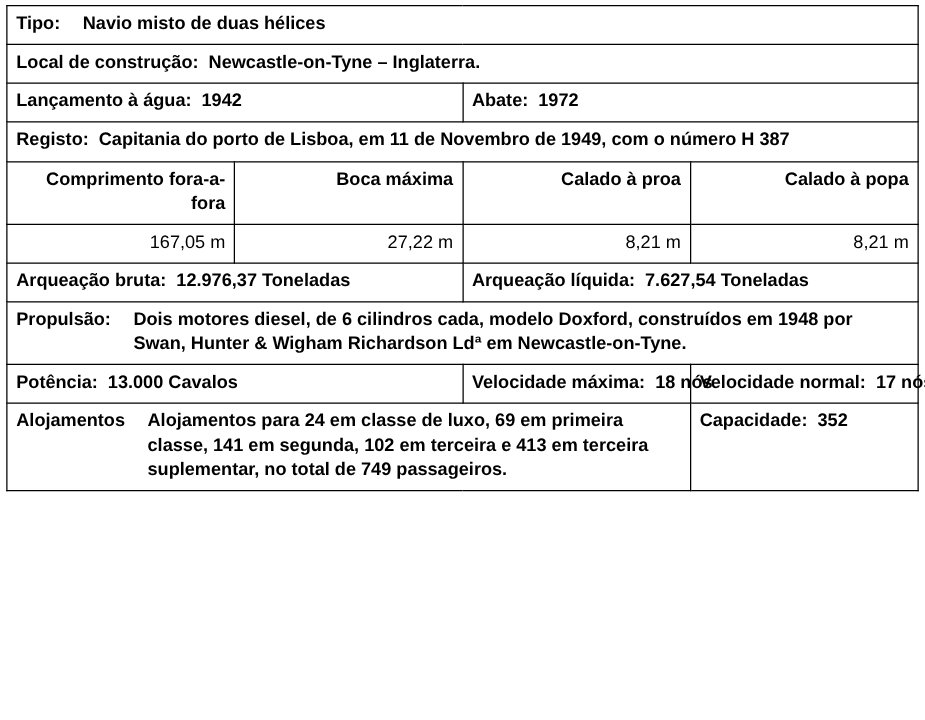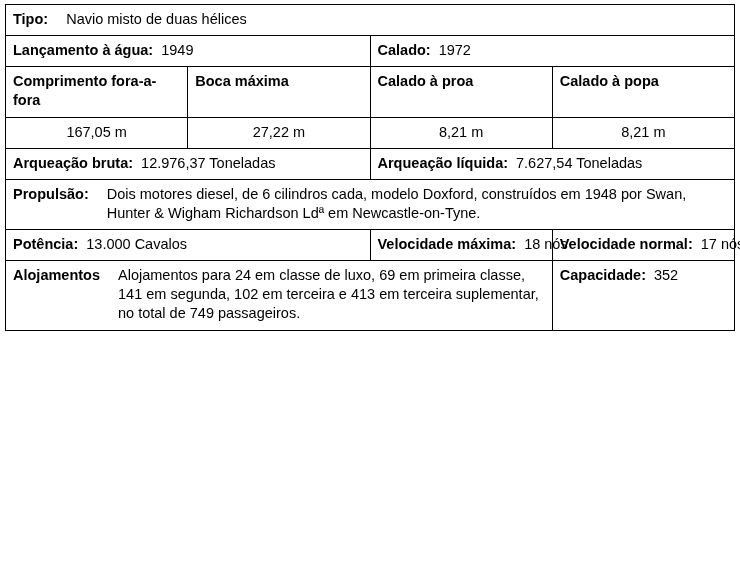--- a/index.html
+++ b/index.html
@@ -30,30 +30,30 @@
     padding: 5px 7px 6px 7px;
     font-size: 14.5px;
     line-height: 1.32;
     vertical-align: top;
     word-wrap: break-word;
   }
   .lbl {
     font-weight: bold;
   }
   .val {
-    font-weight: normal;
+    font-weight: bold;
   }
   .hdr-cell {
     font-weight: bold;
-    text-align: left;
+    text-align: right;
     padding-top: 7px;
     padding-bottom: 7px;
   }
   .num-cell {
-    text-align: center;
+    text-align: right;
     padding-top: 6px;
     padding-bottom: 7px;
   }
   .pair {
     display: flex;
     align-items: flex-start;
   }
   .pair > .lbl {
     flex: 0 0 auto;
     white-space: nowrap;
@@ -80,36 +80,52 @@
         <tr>
       <td colspan="4">
         <div class="pair">
           <span class="lbl">Tipo:</span>
           <span class="val">Navio misto de duas hélices</span>
         </div>
       </td>
     </tr>
 
 
+    <tr>
+      <td colspan="4">
+        <div class="pair pair-tight">
+          <span class="lbl">Local de construção:</span>
+          <span class="val">Newcastle-on-Tyne – Inglaterra.</span>
+        </div>
+      </td>
+    </tr>
 
     <tr>
       <td colspan="2" style="width:50%">
         <div class="pair pair-tight">
           <span class="lbl">Lançamento à água:</span>
-          <span class="val">1949</span>
+          <span class="val">1942</span>
         </div>
       </td>
       <td colspan="2" style="width:50%">
         <div class="pair pair-tight">
-          <span class="lbl">Calado:</span>
+          <span class="lbl">Abate:</span>
           <span class="val">1972</span>
         </div>
       </td>
     </tr>
 
+    <tr>
+      <td colspan="4">
+        <div class="pair pair-tight">
+          <span class="lbl">Registo:</span>
+          <span class="val">Capitania do porto de Lisboa, em 11 de Novembro de 1949, com o número H 387</span>
+        </div>
+      </td>
+    </tr>
 
 
     <tr>
       <td class="hdr-cell" style="width:31%">Comprimento fora-a-fora</td>
       <td class="hdr-cell" style="width:21%">Boca máxima</td>
       <td class="hdr-cell" style="width:24%">Calado à proa</td>
       <td class="hdr-cell" style="width:24%">Calado à popa</td>
     </tr>
 
     <tr>

